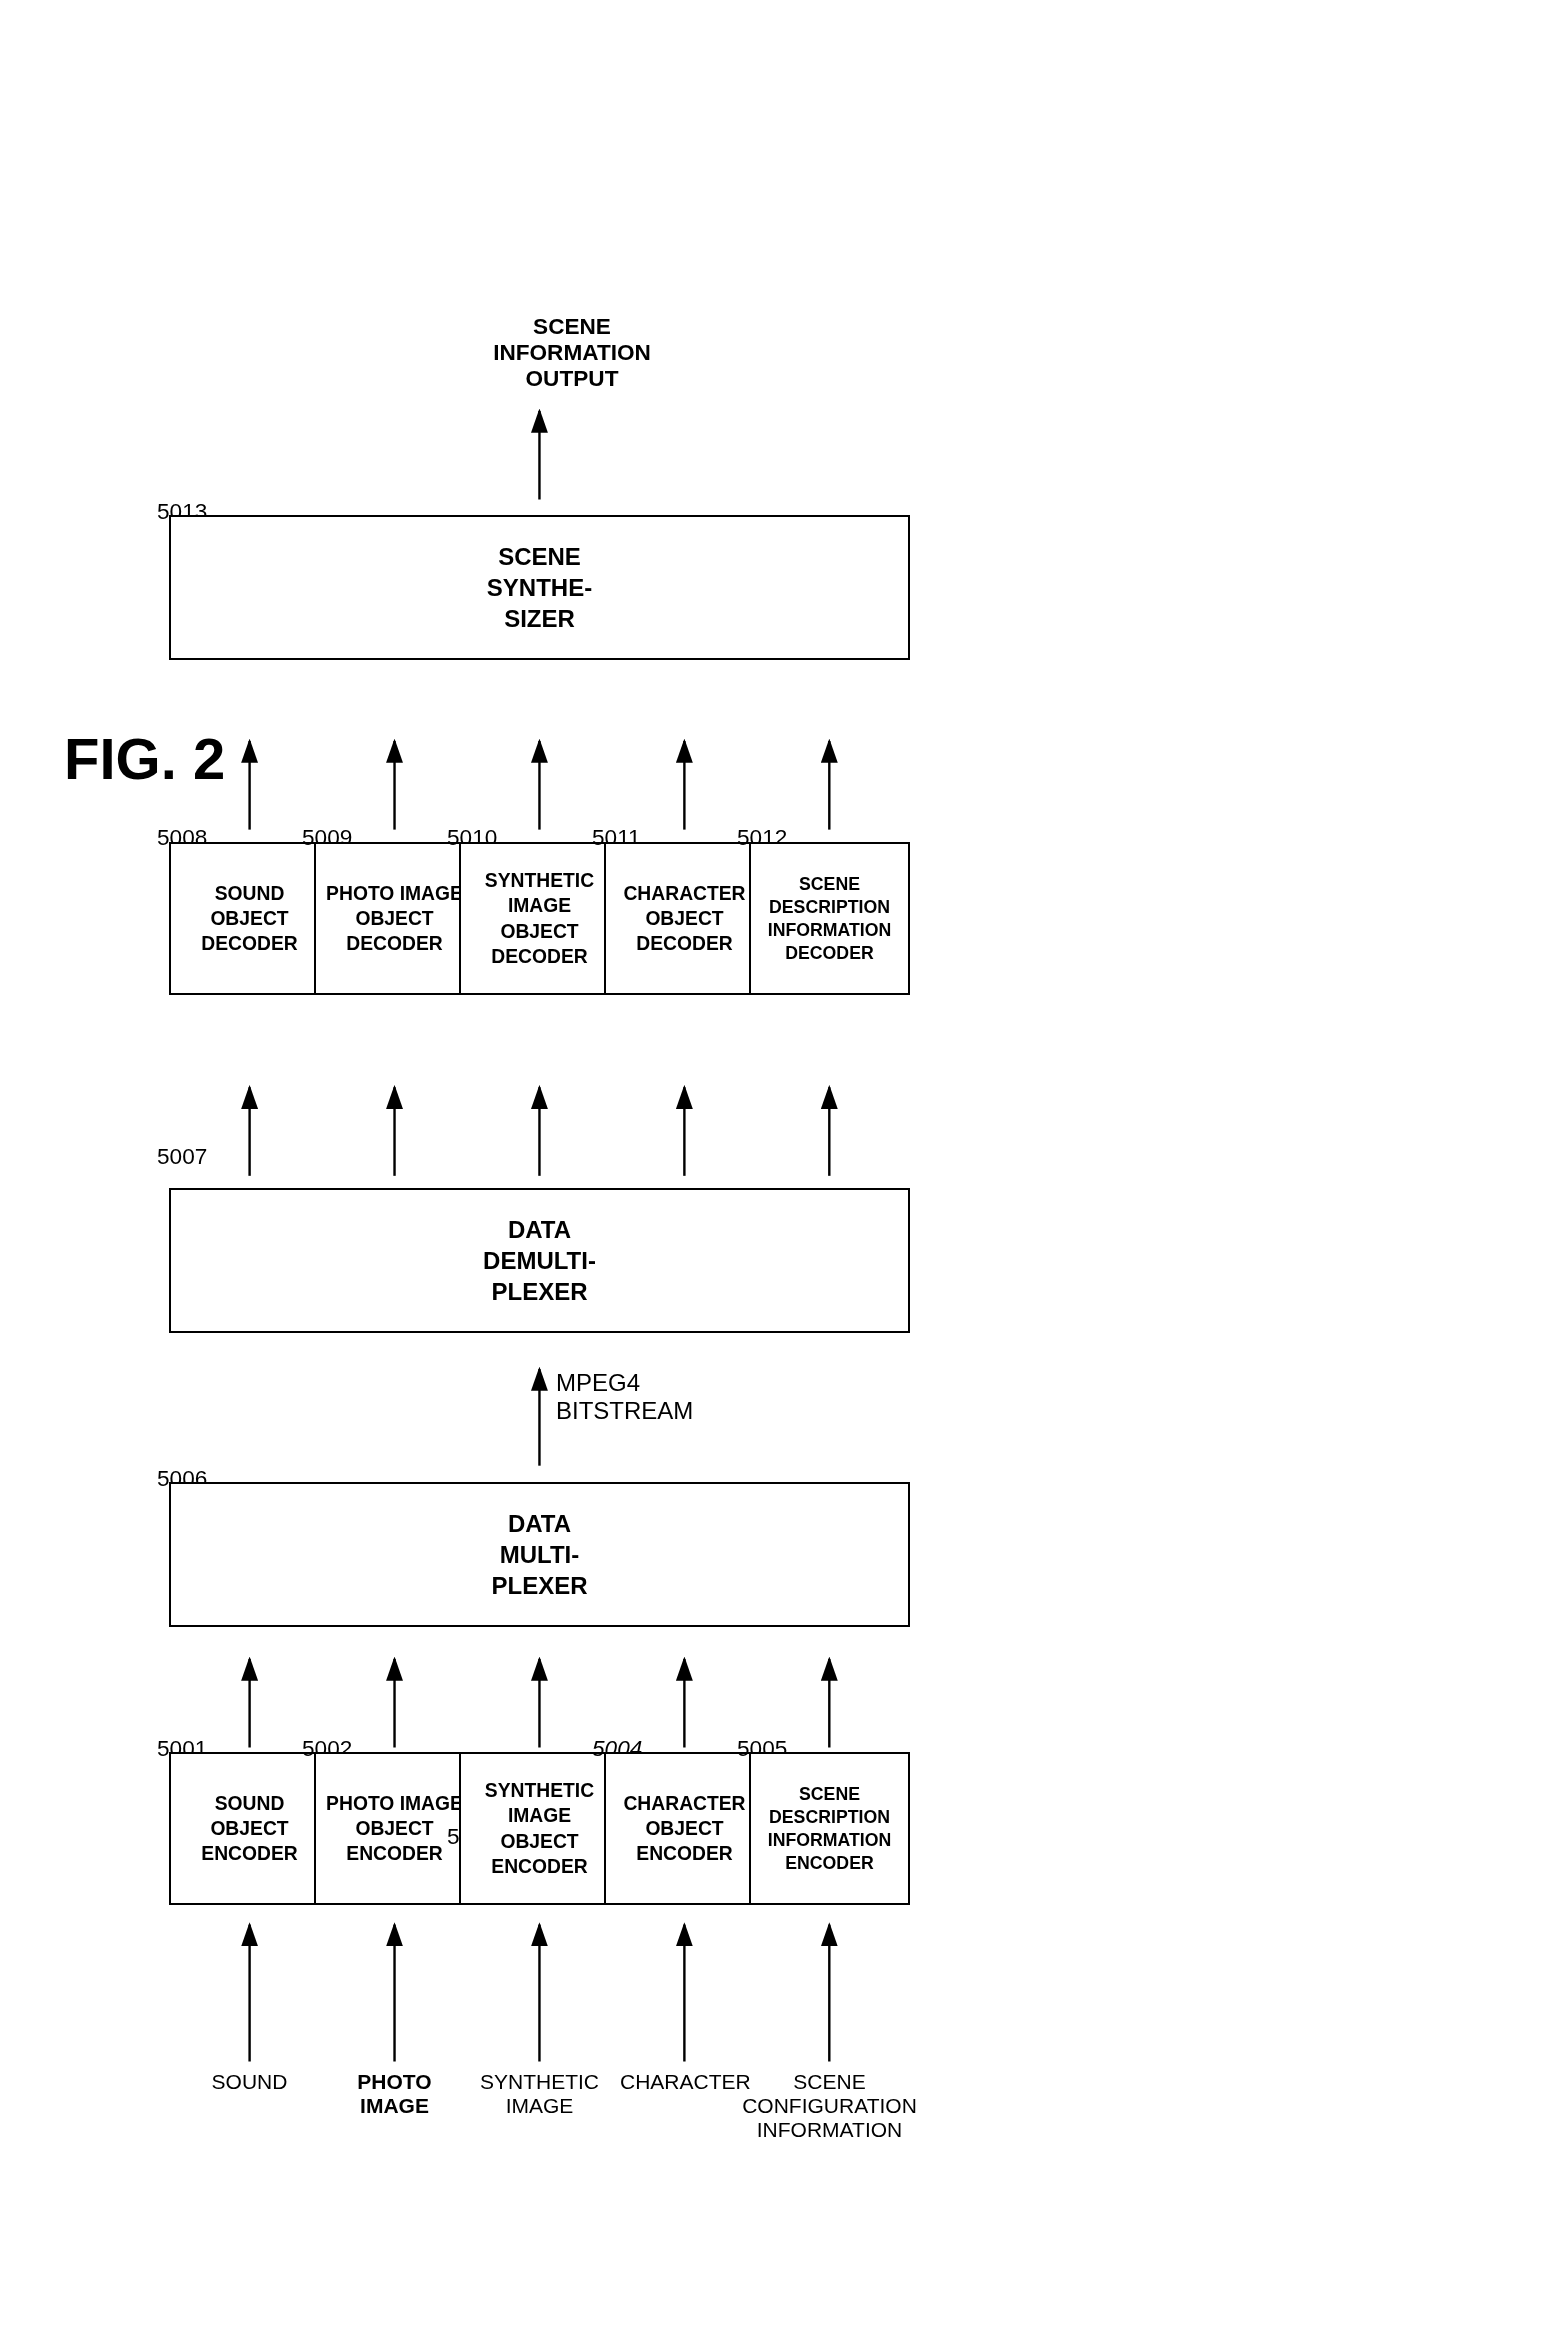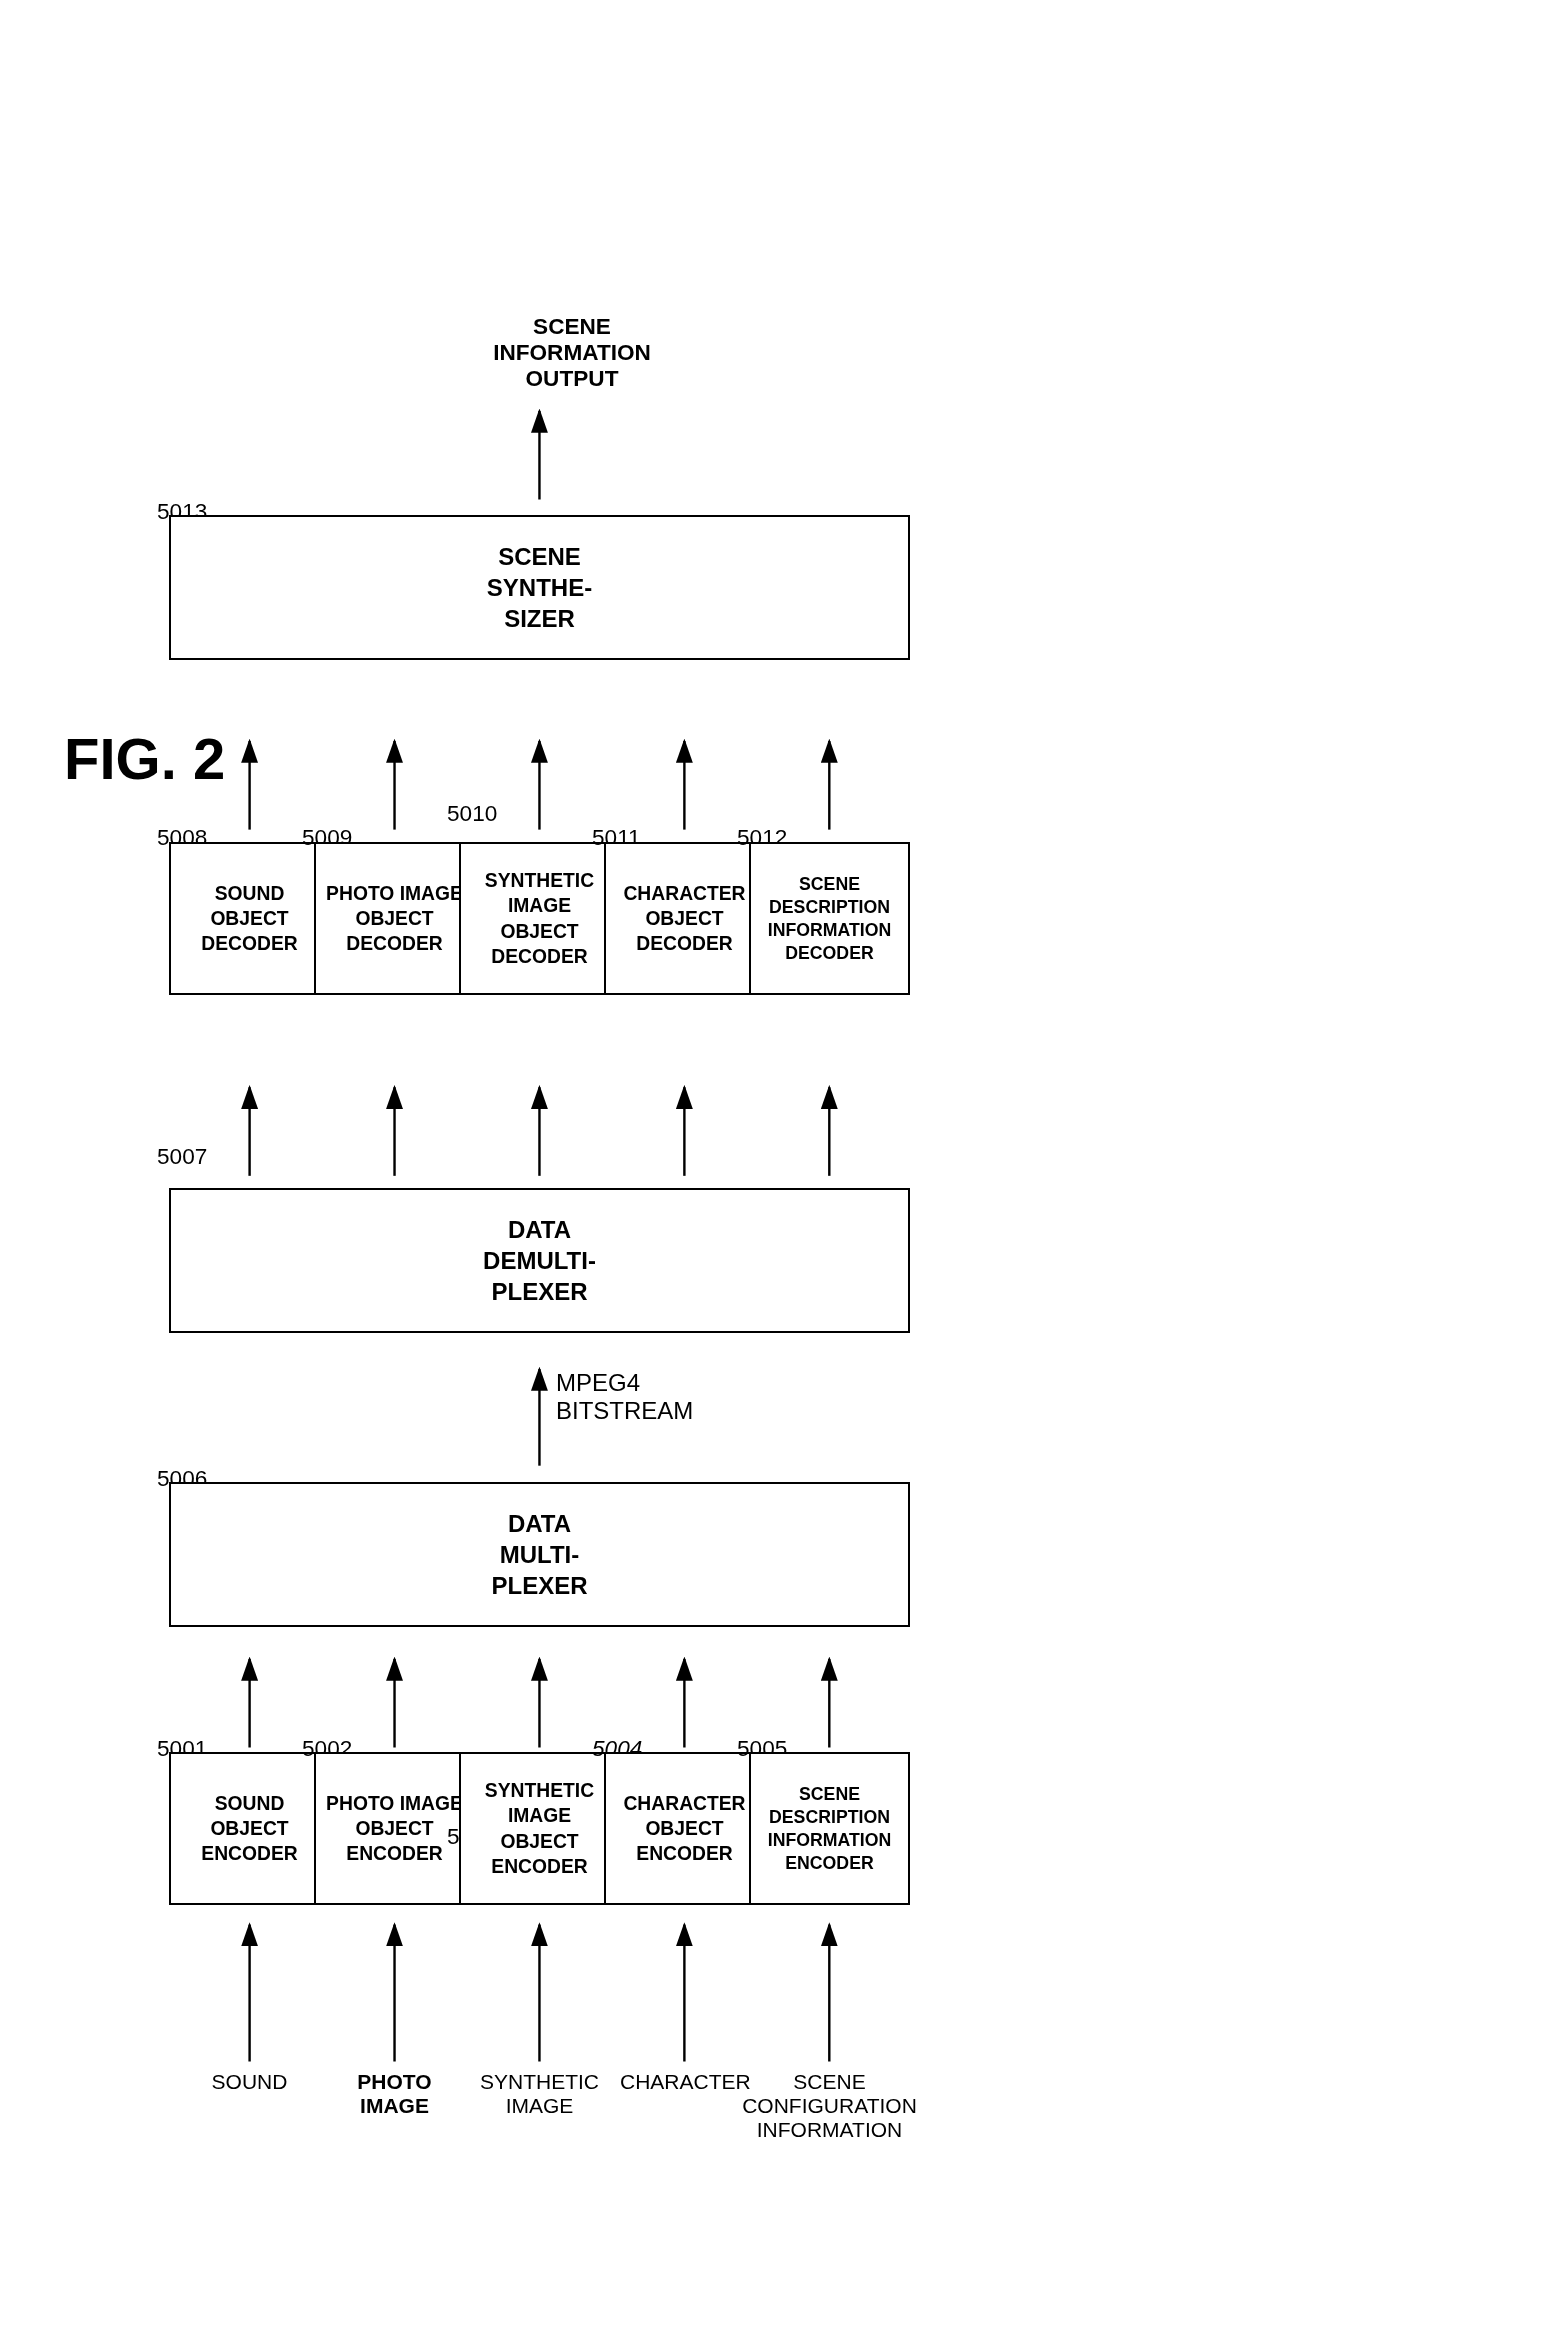--- a/index.html
+++ b/index.html
@@ -149,21 +149,21 @@
 
   <div class="ref-label" style="left:157px; top:1144px;">5007</div>
   <div class="box" style="left:169px; top:1188px; width:741px; height:145px; font-size:24px;">DATA<br>DEMULTI-<br>PLEXER</div>
 
   <div class="ref-label" style="left:157px; top:825px;">5008</div>
   <div class="box" style="left:169px; top:842px; width:161px; height:153px; font-size:19.3px;">SOUND<br>OBJECT<br>DECODER</div>
 
   <div class="ref-label" style="left:302px; top:825px;">5009</div>
   <div class="box" style="left:314px; top:842px; width:161px; height:153px; font-size:19.3px;">PHOTO IMAGE<br>OBJECT<br>DECODER</div>
 
-  <div class="ref-label" style="left:447px; top:801px;">5010</div>
+  <div class="ref-label" style="left:447px; top:825px;">5010</div>
   <div class="box" style="left:459px; top:842px; width:161px; height:153px; font-size:19.3px;">SYNTHETIC<br>IMAGE<br>OBJECT<br>DECODER</div>
 
   <div class="ref-label" style="left:592px; top:825px;">5011</div>
   <div class="box" style="left:604px; top:842px; width:161px; height:153px; font-size:19.3px;">CHARACTER<br>OBJECT<br>DECODER</div>
 
   <div class="ref-label" style="left:737px; top:825px;">5012</div>
   <div class="box" style="left:749px; top:842px; width:161px; height:153px; font-size:17.7px;">SCENE<br>DESCRIPTION<br>INFORMATION<br>DECODER</div>
 
   <div class="ref-label" style="left:157px; top:499px;">5013</div>
   <div class="box" style="left:169px; top:515px; width:741px; height:145px; font-size:24px;">SCENE<br>SYNTHE-<br>SIZER</div>

